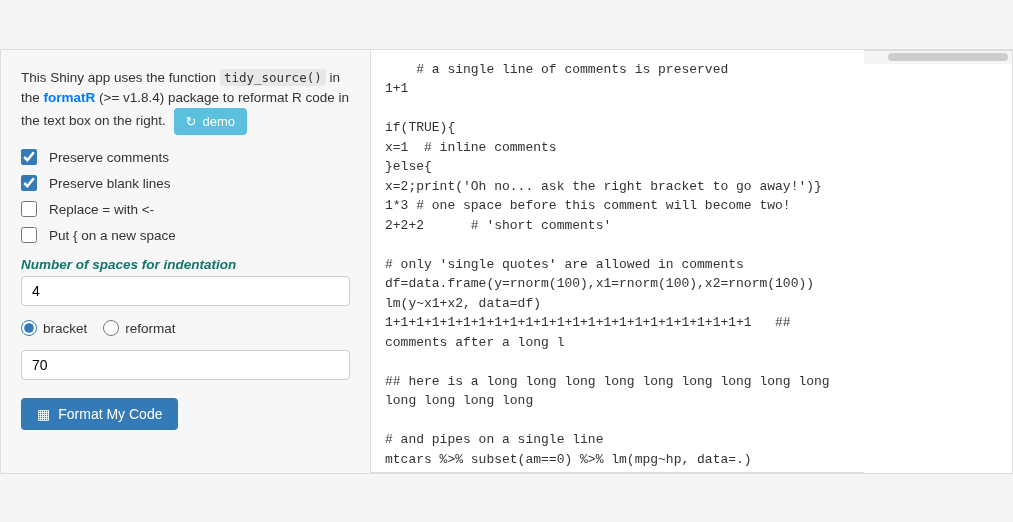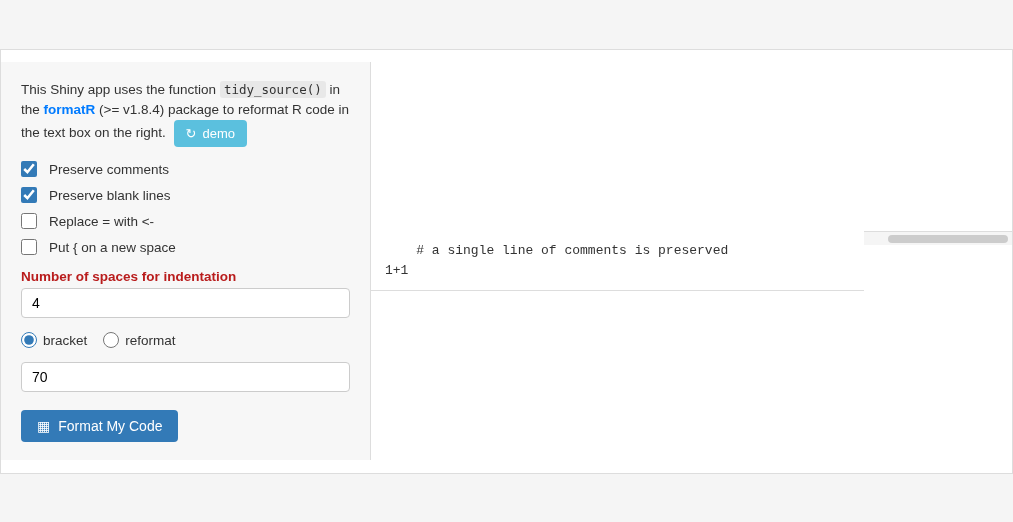--- a/index.html
+++ b/index.html
@@ -17,21 +17,20 @@
       align-items: center;
       min-height: 100vh;
     }
 
     .app-container {
       display: flex;
       width: 1013px;
       height: 425px;
       background: #fff;
       border: 1px solid #ddd;
-      align-items: center;
     }
 
     
     .left-panel {
       width: 370px;
       min-width: 370px;
       padding: 18px 20px;
       background: #f7f7f7;
       border-right: 1px solid #ddd;
       display: flex;
@@ -93,22 +92,23 @@
     .checkbox-item input[type="checkbox"] {
       width: 16px;
       height: 16px;
       accent-color: #337ab7;
       cursor: pointer;
     }
 
     .section-label {
       font-size: 13.5px;
       font-weight: bold;
-      color: #b91c1c;
+      color: #0f766e;
       margin-bottom: 4px;
+      font-style: italic;
     }
 
     .text-input {
       width: 100%;
       padding: 6px 10px;
       border: 1px solid #ccc;
       border-radius: 4px;
       font-size: 14px;
       background: #fff;
     }

